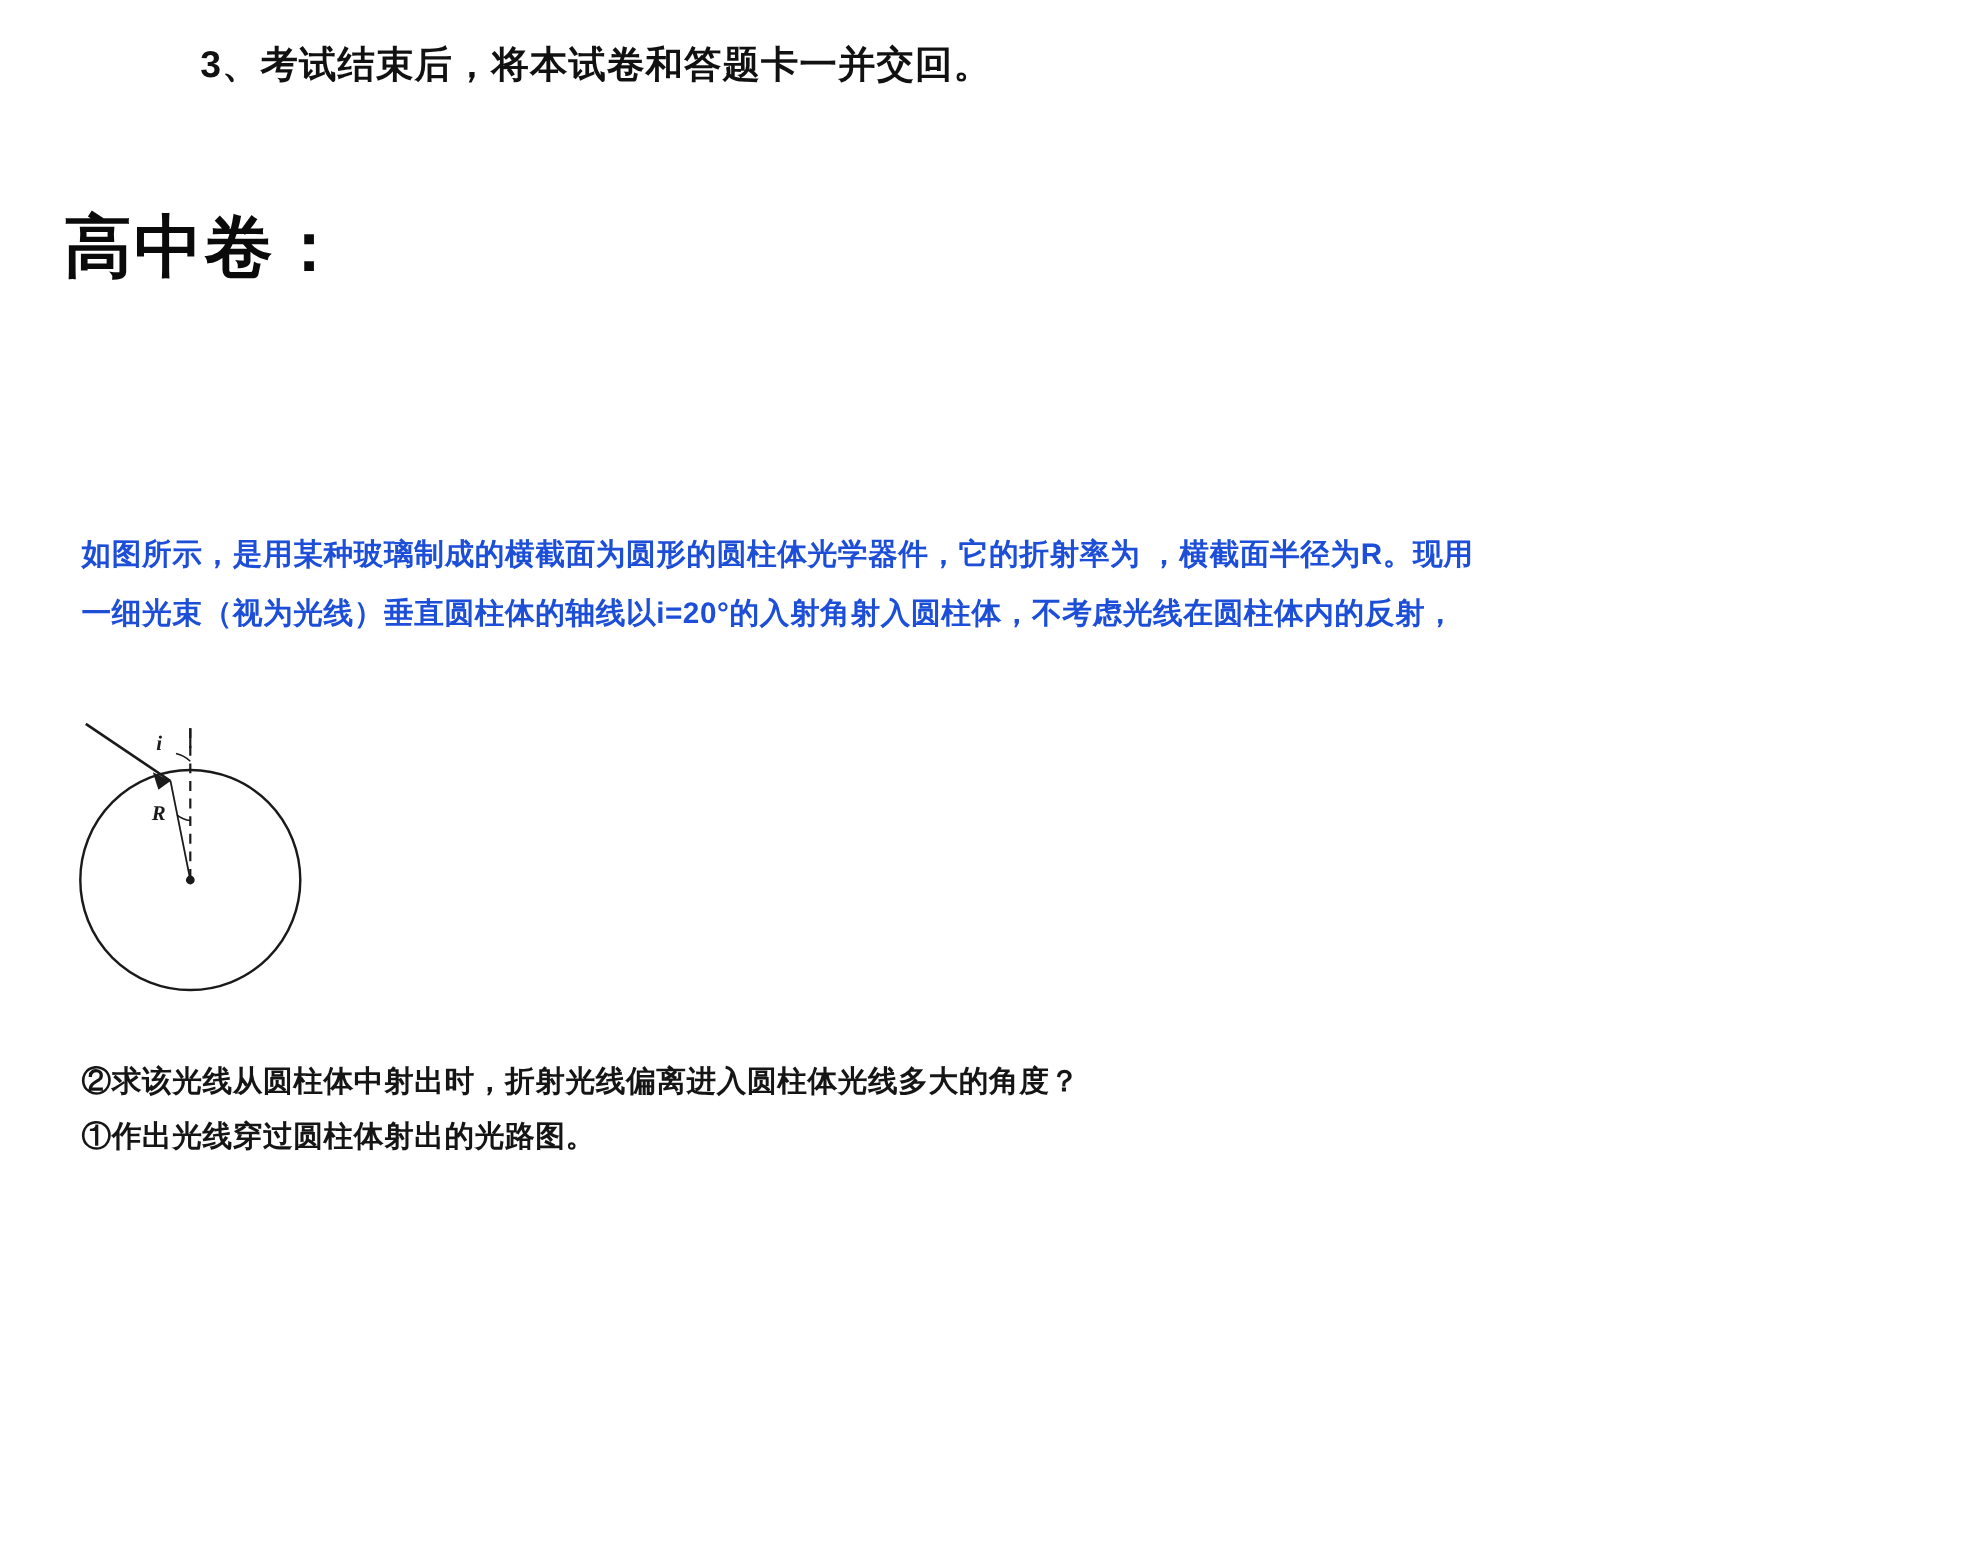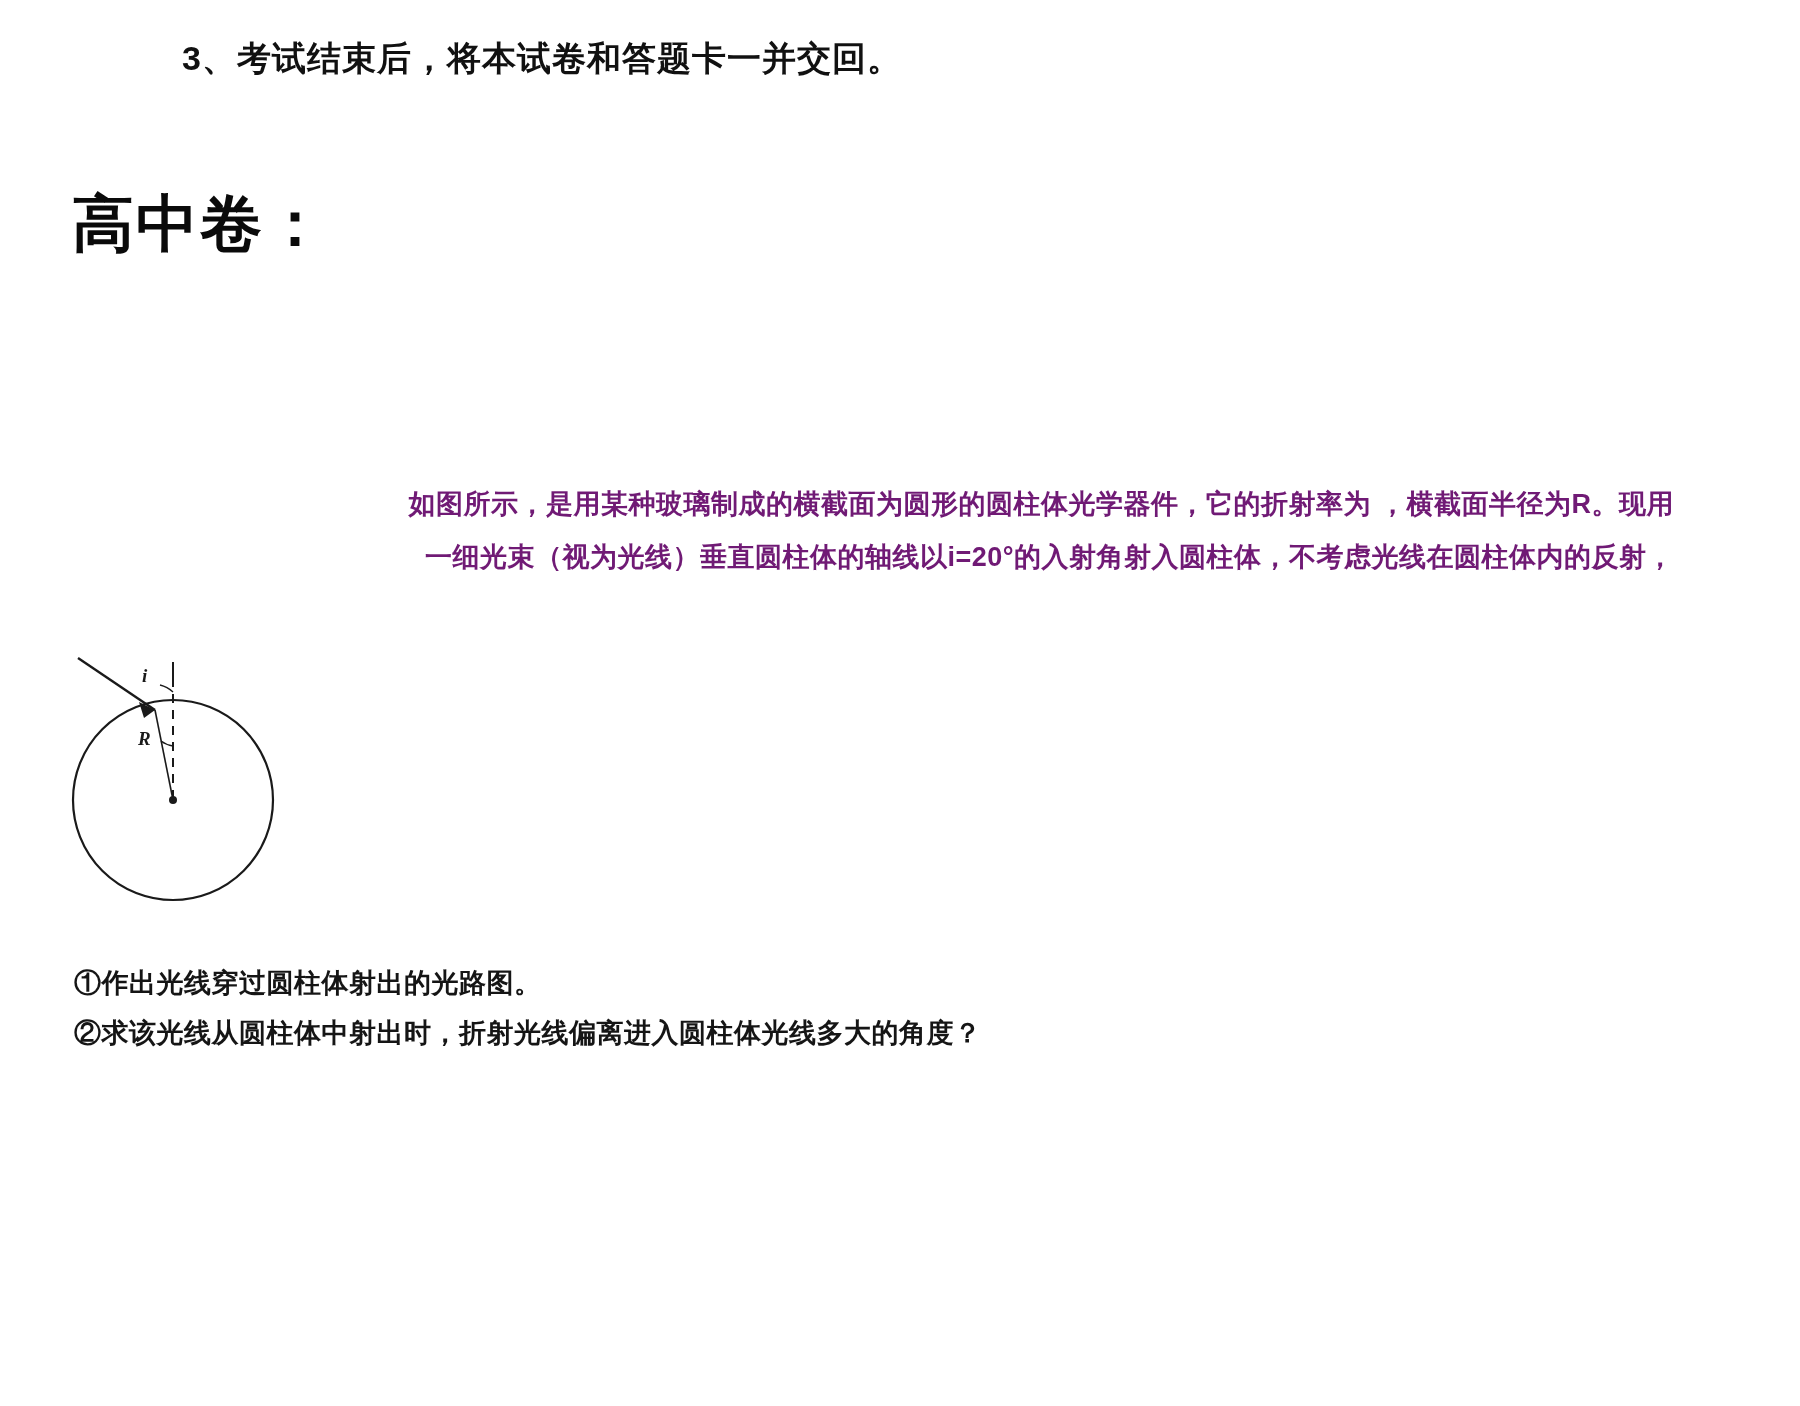--- a/index.html
+++ b/index.html
@@ -28,39 +28,38 @@
     left: 182px;
     top: 36px;
     font-size: 34px;
     font-weight: 700;
     letter-spacing: 1px;
     color: #111111;
     white-space: nowrap;
   }
   .section-title {
     position: absolute;
-    left: 72px;
+    left: 58px;
     top: 182px;
     font-size: 62px;
     font-weight: 700;
     letter-spacing: 2px;
     color: #0a0a0a;
     white-space: nowrap;
   }
   .problem-body {
     position: absolute;
     left: 74px;
     top: 478px;
     width: 1600px;
     font-size: 27px;
     line-height: 53px;
     font-weight: 600;
-    color: #701a75;
+    color: #1d4ed8;
     letter-spacing: 0.5px;
-    text-align: right;
   }
   .problem-body .line {
     white-space: nowrap;
   }
   .figure {
     position: absolute;
     left: 60px;
     top: 640px;
     width: 300px;
     height: 290px;
@@ -112,17 +111,17 @@
 
       <path d="M 100 45 A 30 30 0 0 1 113 52" fill="none" stroke="#1a1a1a" stroke-width="1.4"></path>
 
       <path d="M 101 101 A 26 26 0 0 0 113 106" fill="none" stroke="#1a1a1a" stroke-width="1.4"></path>
       <text x="82" y="42" font-family="Liberation Serif, serif" font-size="19" font-style="italic" font-weight="bold" fill="#1a1a1a">i</text>
       <text x="78" y="105" font-family="Liberation Serif, serif" font-size="19" font-style="italic" font-weight="bold" fill="#1a1a1a">R</text>
     </svg>
   </div>
 
   <div class="questions">
+    <div class="line">②求该光线从圆柱体中射出时，折射光线偏离进入圆柱体光线多大的角度？</div>
     <div class="line">①作出光线穿过圆柱体射出的光路图。</div>
-    <div class="line">②求该光线从圆柱体中射出时，折射光线偏离进入圆柱体光线多大的角度？</div>
   </div>
 
 </div>
 
 </body></html>

